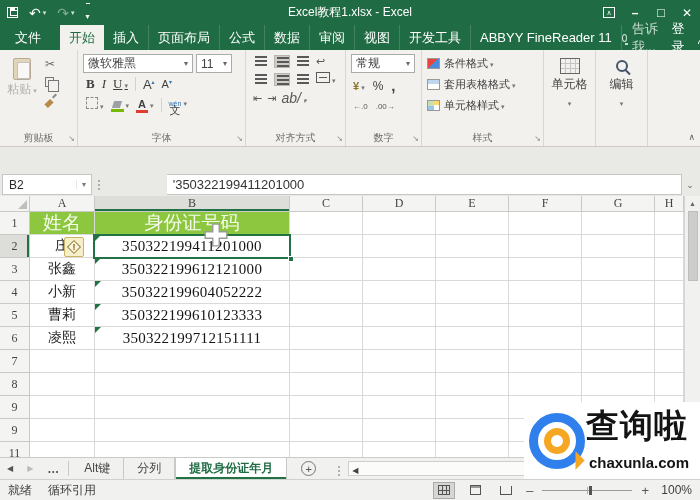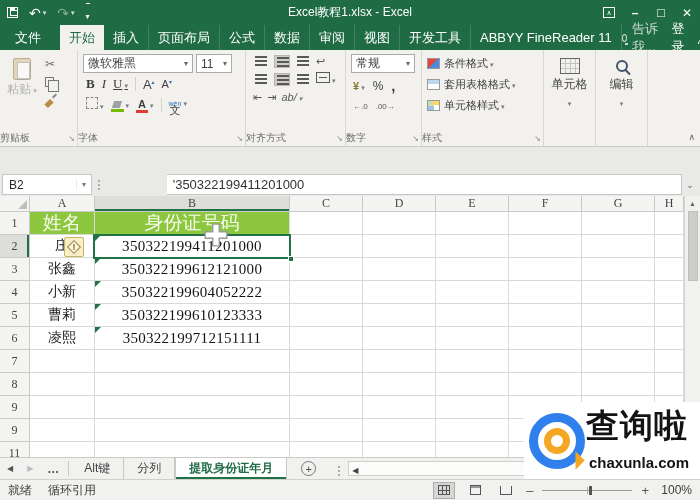--- a/index.html
+++ b/index.html
@@ -40,21 +40,21 @@
   .i-bulb { width:8px; height:8px; border:1px solid rgba(255,255,255,.75); border-radius:50%; position:relative; }
   .i-bulb::after { content:""; position:absolute; left:2px; top:8px; width:3px; height:2px; background:rgba(255,255,255,.75); }
   .share { display:flex; align-items:center; gap:5px; }
   .i-person { width:9px; height:9px; position:relative; }
   .i-person::before { content:""; position:absolute; left:2px; top:0; width:5px; height:5px; border:1px solid #fff; border-radius:50%; }
   .i-person::after { content:""; position:absolute; left:0; top:6px; width:9px; height:4px; border:1px solid #fff; border-bottom:none; border-radius:5px 5px 0 0; }
 
   
   .ribbon { position:absolute; top:50px; left:0; right:0; height:97px; background:#F2F1ED; border-bottom:1px solid #CDCAC3; display:flex; font-size:12px; color:#3f3f3f; }
   .grp { position:relative; border-right:1px solid #DAD7CF; padding:4px 5px 15px; }
-  .grplabel { position:absolute; bottom:1px; left:0; right:0; font-size:10px; color:#6e6e6e; }
+  .grplabel { position:absolute; bottom:1px; left:0; right:0; text-align:center; font-size:10px; color:#6e6e6e; }
   .launch { position:absolute; right:2px; bottom:2px; }
   .launch::before { content:"↘"; font-size:8px; color:#8a8a8a; }
   .dd8::after { content:"▾"; font-size:7px; color:#777; margin-left:2px; }
   .combo { background:#fff; border:1px solid #ABABAB; height:19px; display:flex; align-items:center; padding:0 4px; font-size:12px; }
   .combo .car { margin-left:auto; font-size:8px; color:#666; }
 
   
   .g-clip { width:78px; display:flex; gap:6px; }
   .pastebig { width:34px; display:flex; flex-direction:column; align-items:center; opacity:.55; }
   .clipico { width:20px; height:24px; position:relative; margin-top:2px; }
@@ -92,21 +92,21 @@
   .pinyin { display:inline-flex; flex-direction:column; align-items:center; line-height:7px; font-size:11px; }
   .pytop { font-size:7px; color:#2E75B6; }
 
   
   .g-align { width:100px; display:flex; flex-direction:column; gap:4px; }
   .ar { display:flex; align-items:center; gap:5px; padding-left:2px; }
   .al { width:16px; height:13px; padding:1px 2px; }
   .al i { display:block; width:12px; height:10px;
     background:repeating-linear-gradient(to bottom,#595959 0 2px,transparent 2px 4px); }
   .al.pressed { background:#CFCDC8; border:1px solid #B8B5AF; }
-  .i-orient { font-size:11px; color:#595959; font-style:italic;text-align:center; }
+  .i-orient { font-size:14px; color:#595959; font-style:italic;text-align:center; }
   .i-wrap::before { content:"↩"; font-size:11px; color:#595959; }
   .i-indl::before { content:"⇤"; font-size:11px; color:#595959; }
   .i-indr::before { content:"⇥"; font-size:11px; color:#595959; }
   .i-merge { width:14px; height:11px; border:1px solid #595959; display:inline-block; position:relative; }
   .i-merge::after { content:""; position:absolute; left:2px; top:4px; width:8px; height:1px; background:#595959; }
 
   
   .g-num { width:76px; display:flex; flex-direction:column; gap:4px; }
   .numfmt { width:64px; }
   .nr { display:flex; align-items:center; gap:8px; padding-left:2px; }

